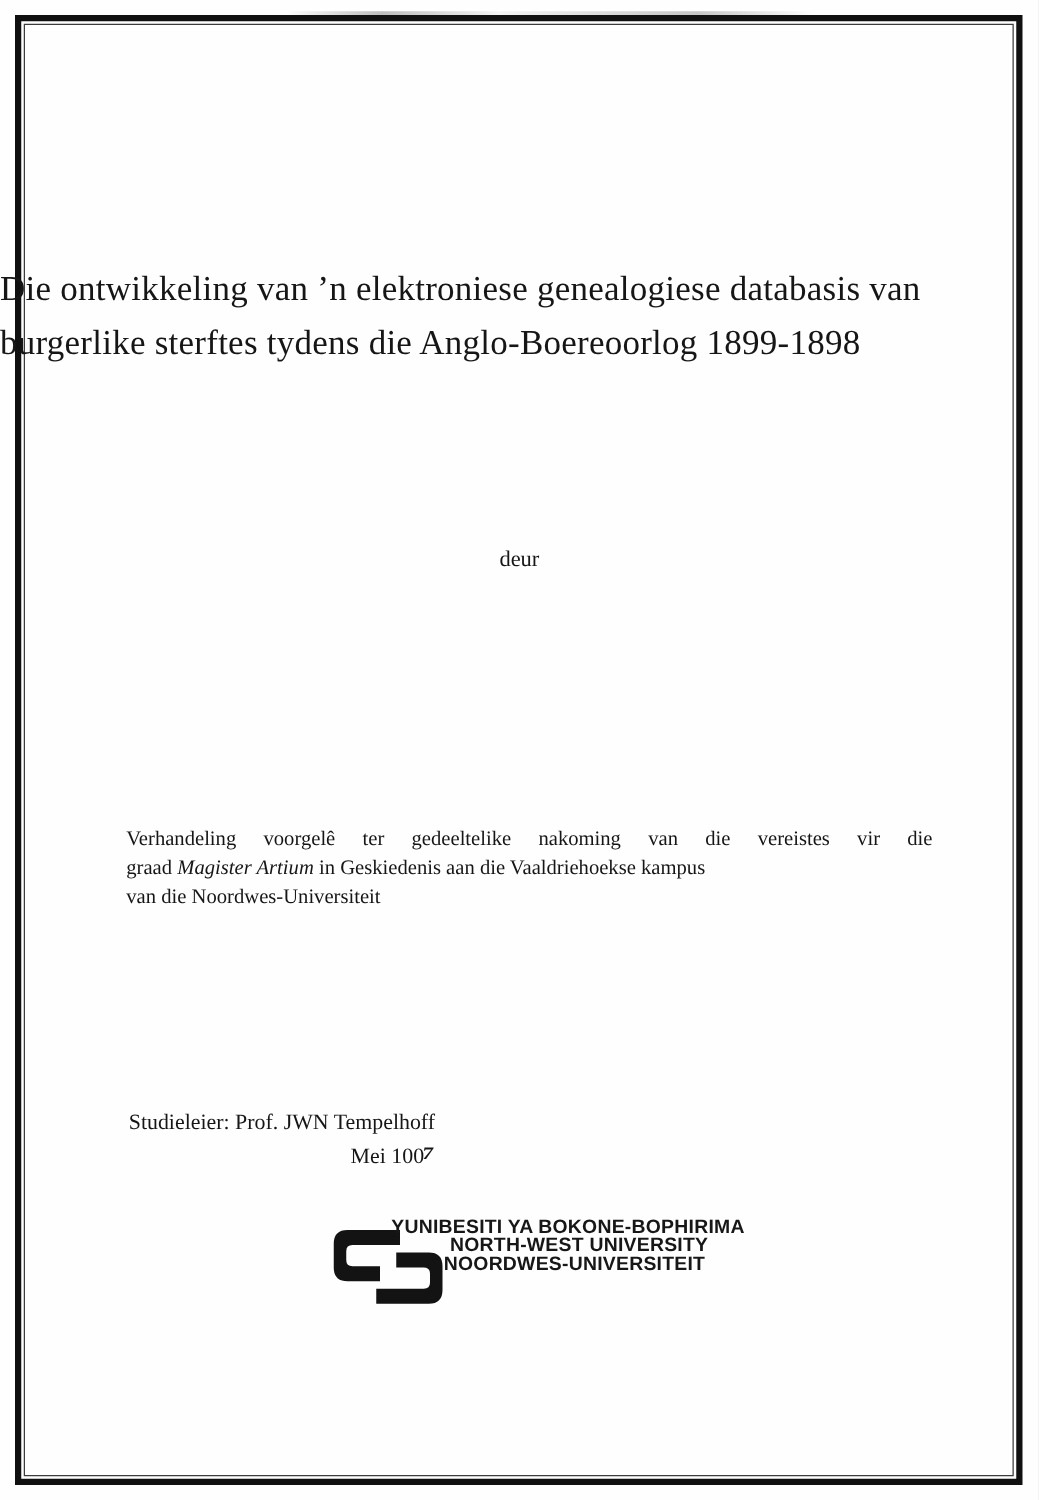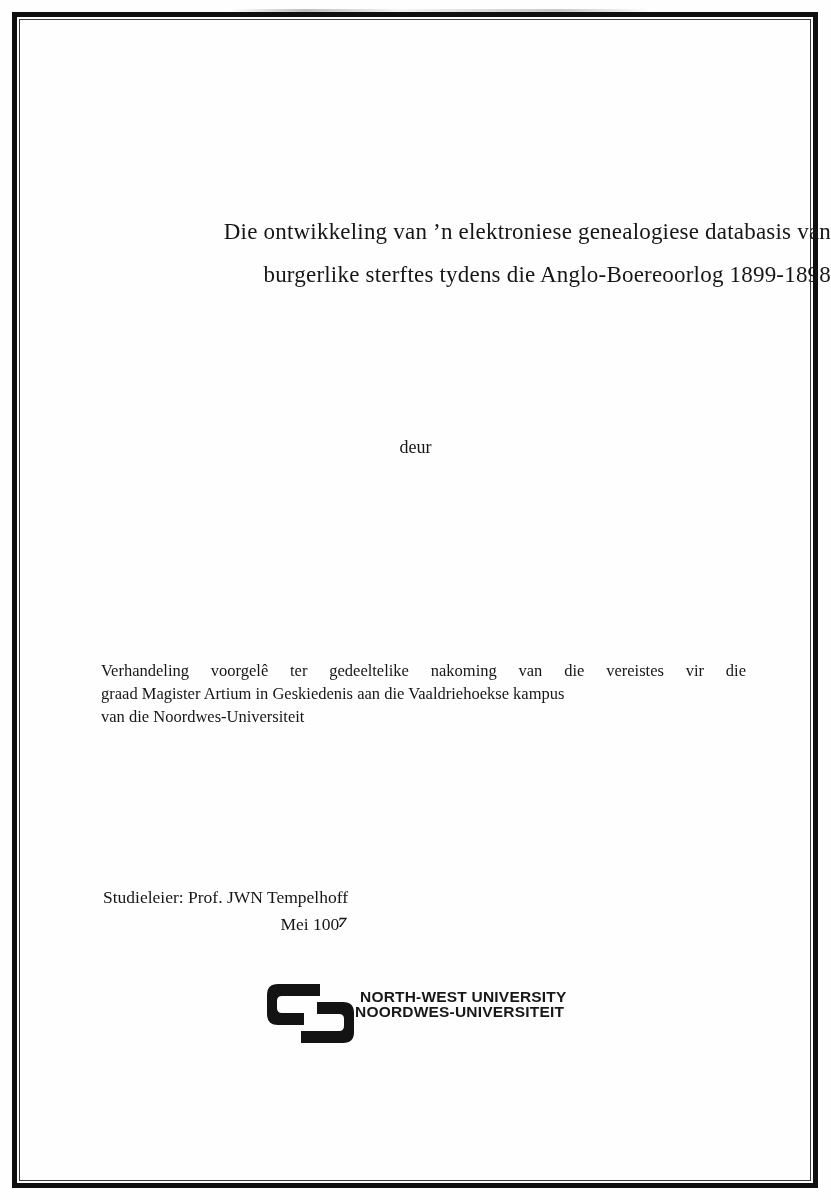--- a/index.html
+++ b/index.html
@@ -27,22 +27,22 @@
   
   .scan-smudge {
     position: absolute;
     left: 230px; top: 9px; width: 420px; height: 3px;
     background: linear-gradient(90deg, rgba(60,60,60,0) 0%, rgba(70,70,70,.35) 18%, rgba(60,60,60,.05) 40%, rgba(70,70,70,.3) 78%, rgba(60,60,60,0) 100%);
   }
 
   .title-block {
     position: absolute;
     left: 0; right: 0; top: 210px;
-    text-align: right;
-    font-size: 23px;
+    text-align: left;
+    font-size: 28px;
     line-height: 43px;
     letter-spacing: 0.2px;
   }
   .byline {
     position: absolute;
     left: 0; right: 0; top: 437px;
     text-align: center;
     font-size: 18px;
     line-height: 20px;
   }
@@ -58,21 +58,21 @@
     left: 101px; top: 659px;
     width: 645px;
     font-size: 16.5px;
     line-height: 23.2px;
   }
   .statement .justify-line {
     text-align: justify;
     text-align-last: justify;
     text-justify: inter-word;
   }
-  .italic { }
+  .italic { font-style: italic; }
   .supervisor-block {
     position: absolute;
     left: 103px; top: 884px;
     font-size: 17.5px;
     line-height: 27px;
     text-align: right;
   }
   .date-line .seven {
     display: inline-block;
     transform: scaleY(0.8) skewX(-8deg);
@@ -129,17 +129,18 @@
   <div class="supervisor-block">
     <div>Studieleier: Prof. JWN Tempelhoff</div>
     <div class="date-line"><span>Mei 100</span><span class="seven">7</span></div>
   </div>
 
   <div class="logo">
     <svg class="logo-mark" width="102" height="80" viewBox="0 0 102 80" aria-hidden="true">
       <path d="M63 9 L21 9 Q10 9 10 20 L10 39 Q10 50 21 50 L47 50 L47 38 L25 38 Q20 38 20 33 L20 26 Q20 21 25 21 L63 21 Z"></path>
       <path d="M63 9 L21 9 Q10 9 10 20 L10 39 Q10 50 21 50 L47 50 L47 38 L25 38 Q20 38 20 33 L20 26 Q20 21 25 21 L63 21 Z" transform="translate(3 -2) rotate(180 52 39.5)"></path>
     </svg>
+    <div class="logo-text logo-l1">YUNIBESITI YA BOKONE-BOPHIRIMA</div>
     <div class="logo-text logo-l2">NORTH-WEST UNIVERSITY</div>
     <div class="logo-text logo-l3">NOORDWES-UNIVERSITEIT</div>
   </div>
 
 </div>
 
 </body></html>

